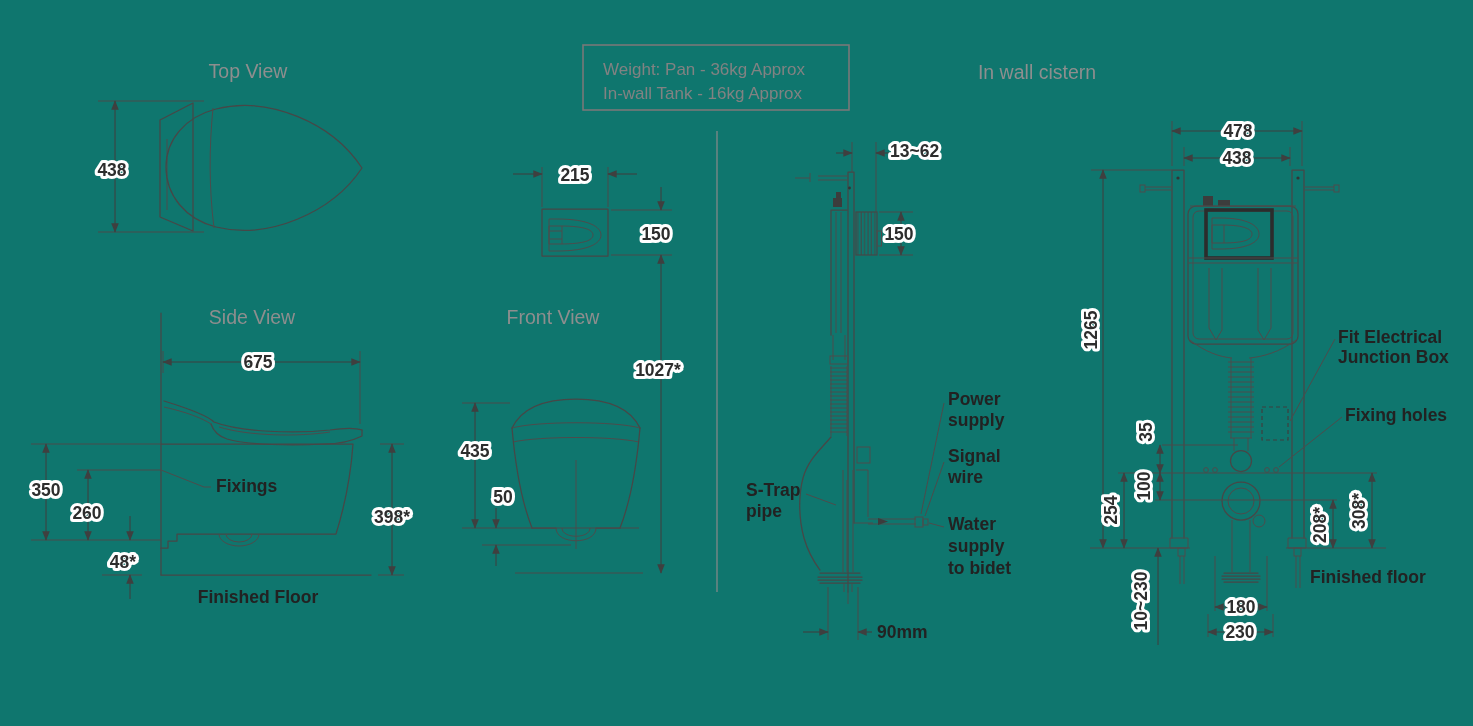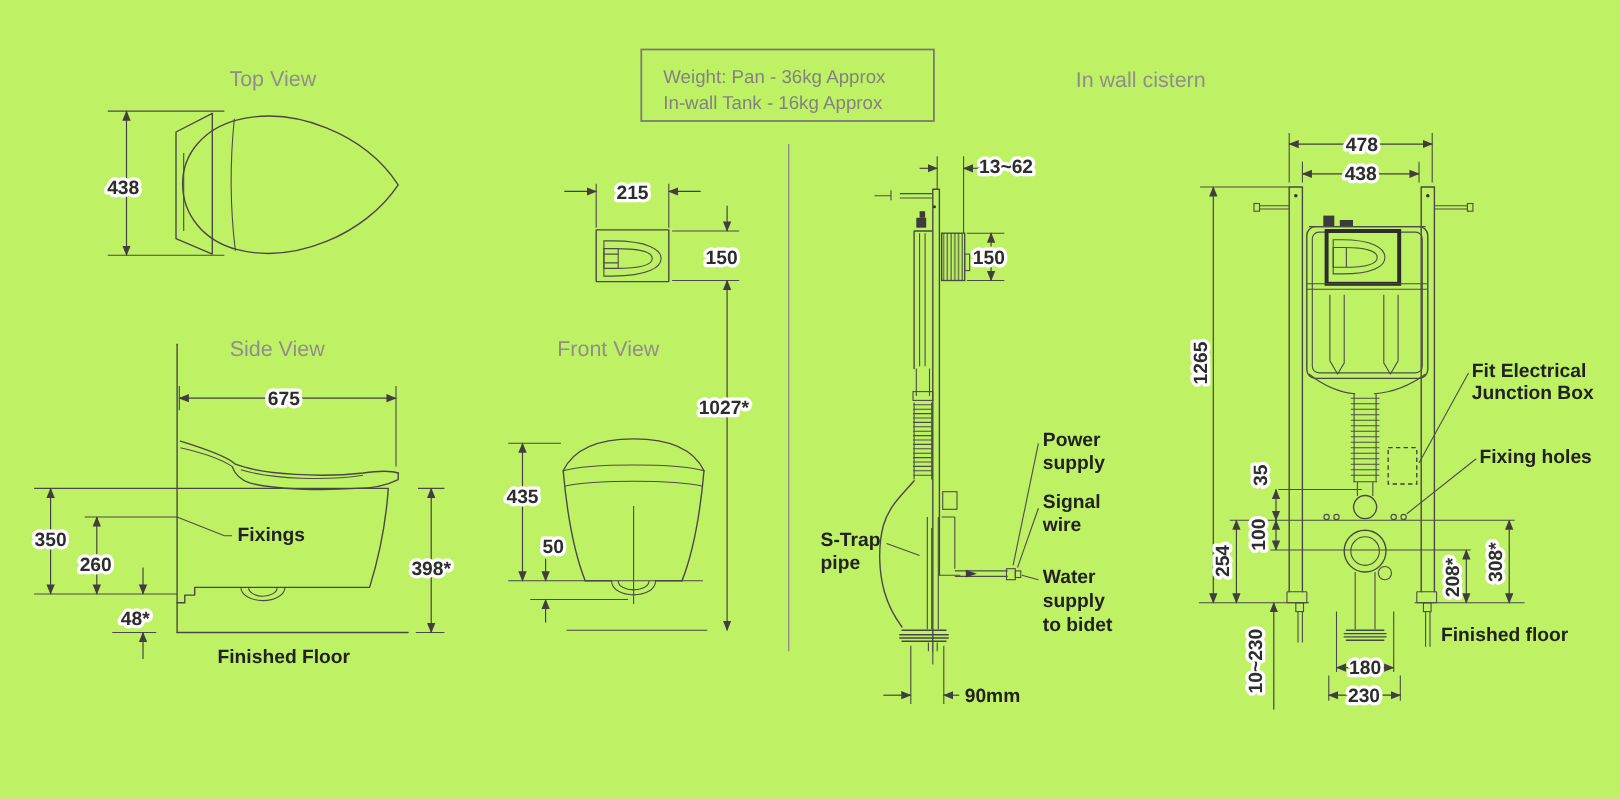--- a/index.html
+++ b/index.html
@@ -1,16 +1,16 @@
 <!DOCTYPE html>
 <html><head>
 <meta charset="utf-8">
 <style>
   html,body{margin:0;padding:0;background:#ffffff;}
-  .stage{width:1473px;height:726px;position:relative;background:#bef264;font-family:"Liberation Sans",sans-serif;}
+  .stage{width:1473px;height:726px;position:relative;background:#0f766e;font-family:"Liberation Sans",sans-serif;}
   svg{position:absolute;left:0;top:0;}
   svg text{font-family:"Liberation Sans","DejaVu Sans",sans-serif;}
   .ln{stroke:#474747;stroke-width:1.25;fill:none;stroke-linecap:round;stroke-linejoin:round;}
   .thin{stroke:#4c4c4c;stroke-width:1;fill:none;}
   .dimln{stroke:#3f3f3f;stroke-width:1.05;fill:none;}
   .refln{stroke:#4a4a4a;stroke-width:1;fill:none;}
   .heavy{stroke:#2c2c2c;stroke-width:3.6;fill:none;}
   .dim{font-size:17.5px;font-weight:bold;fill:#2d2d2d;stroke:#ffffff;stroke-width:6px;paint-order:stroke fill;stroke-linejoin:round;}
   .lbl{font-size:17.5px;font-weight:bold;fill:#222;}
   .title{font-size:19.5px;fill:#8e8e8e;}

